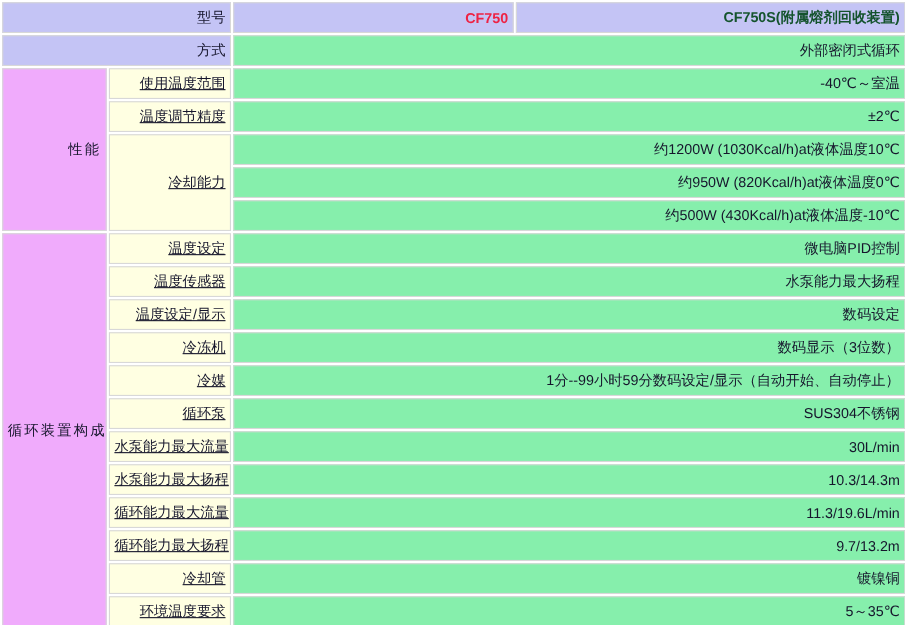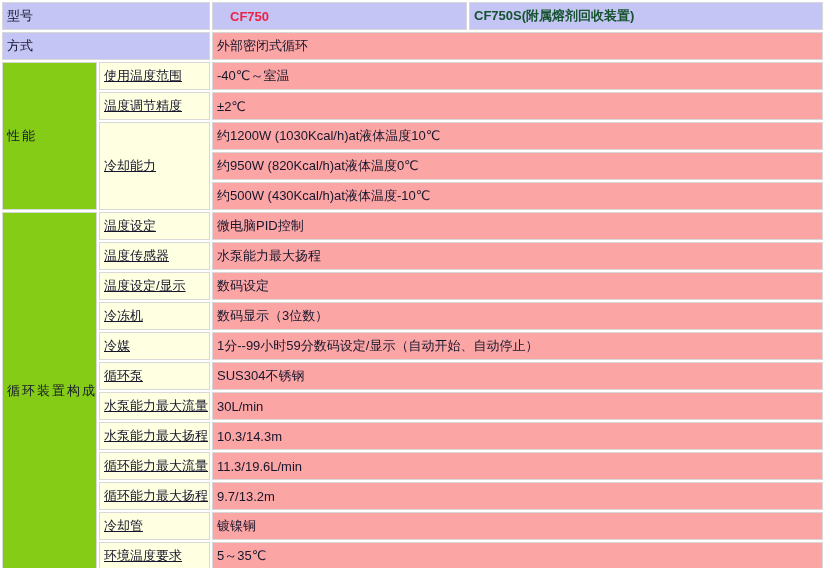--- a/index.html
+++ b/index.html
@@ -13,31 +13,31 @@
     height: 568px;
     border-collapse: separate;
     border-spacing: 2px;
     table-layout: fixed;
     background: #ffffff;
     font-size: 13px;
     color: #16162c;
   }
   td {
     border: 1px solid #d8d8d8;
-    text-align: left;
+    text-align: right;
     vertical-align: middle;
     padding: 1px 4px;
     height: 24px;
     overflow: hidden;
     white-space: nowrap;
   }
   td.lav-head { background: #c4c4f5; }
-  td.lav      { background: #84cc16; }
+  td.lav      { background: #f0abfc; }
   td.yellow   { background: #ffffe2; text-decoration: underline; }
-  td.white    { background: #fca5a5; }
+  td.white    { background: #86efac; }
   td.section  { letter-spacing: 2px; }
   .bold  { font-weight: bold; color: #14532d; }
   .red   { color: #ee2244; font-weight: bold; padding-left: 17px; }
 </style>
 </head>
 <body>
 
 <table class="spec">
   <colgroup>
     <col style="width:95px">

